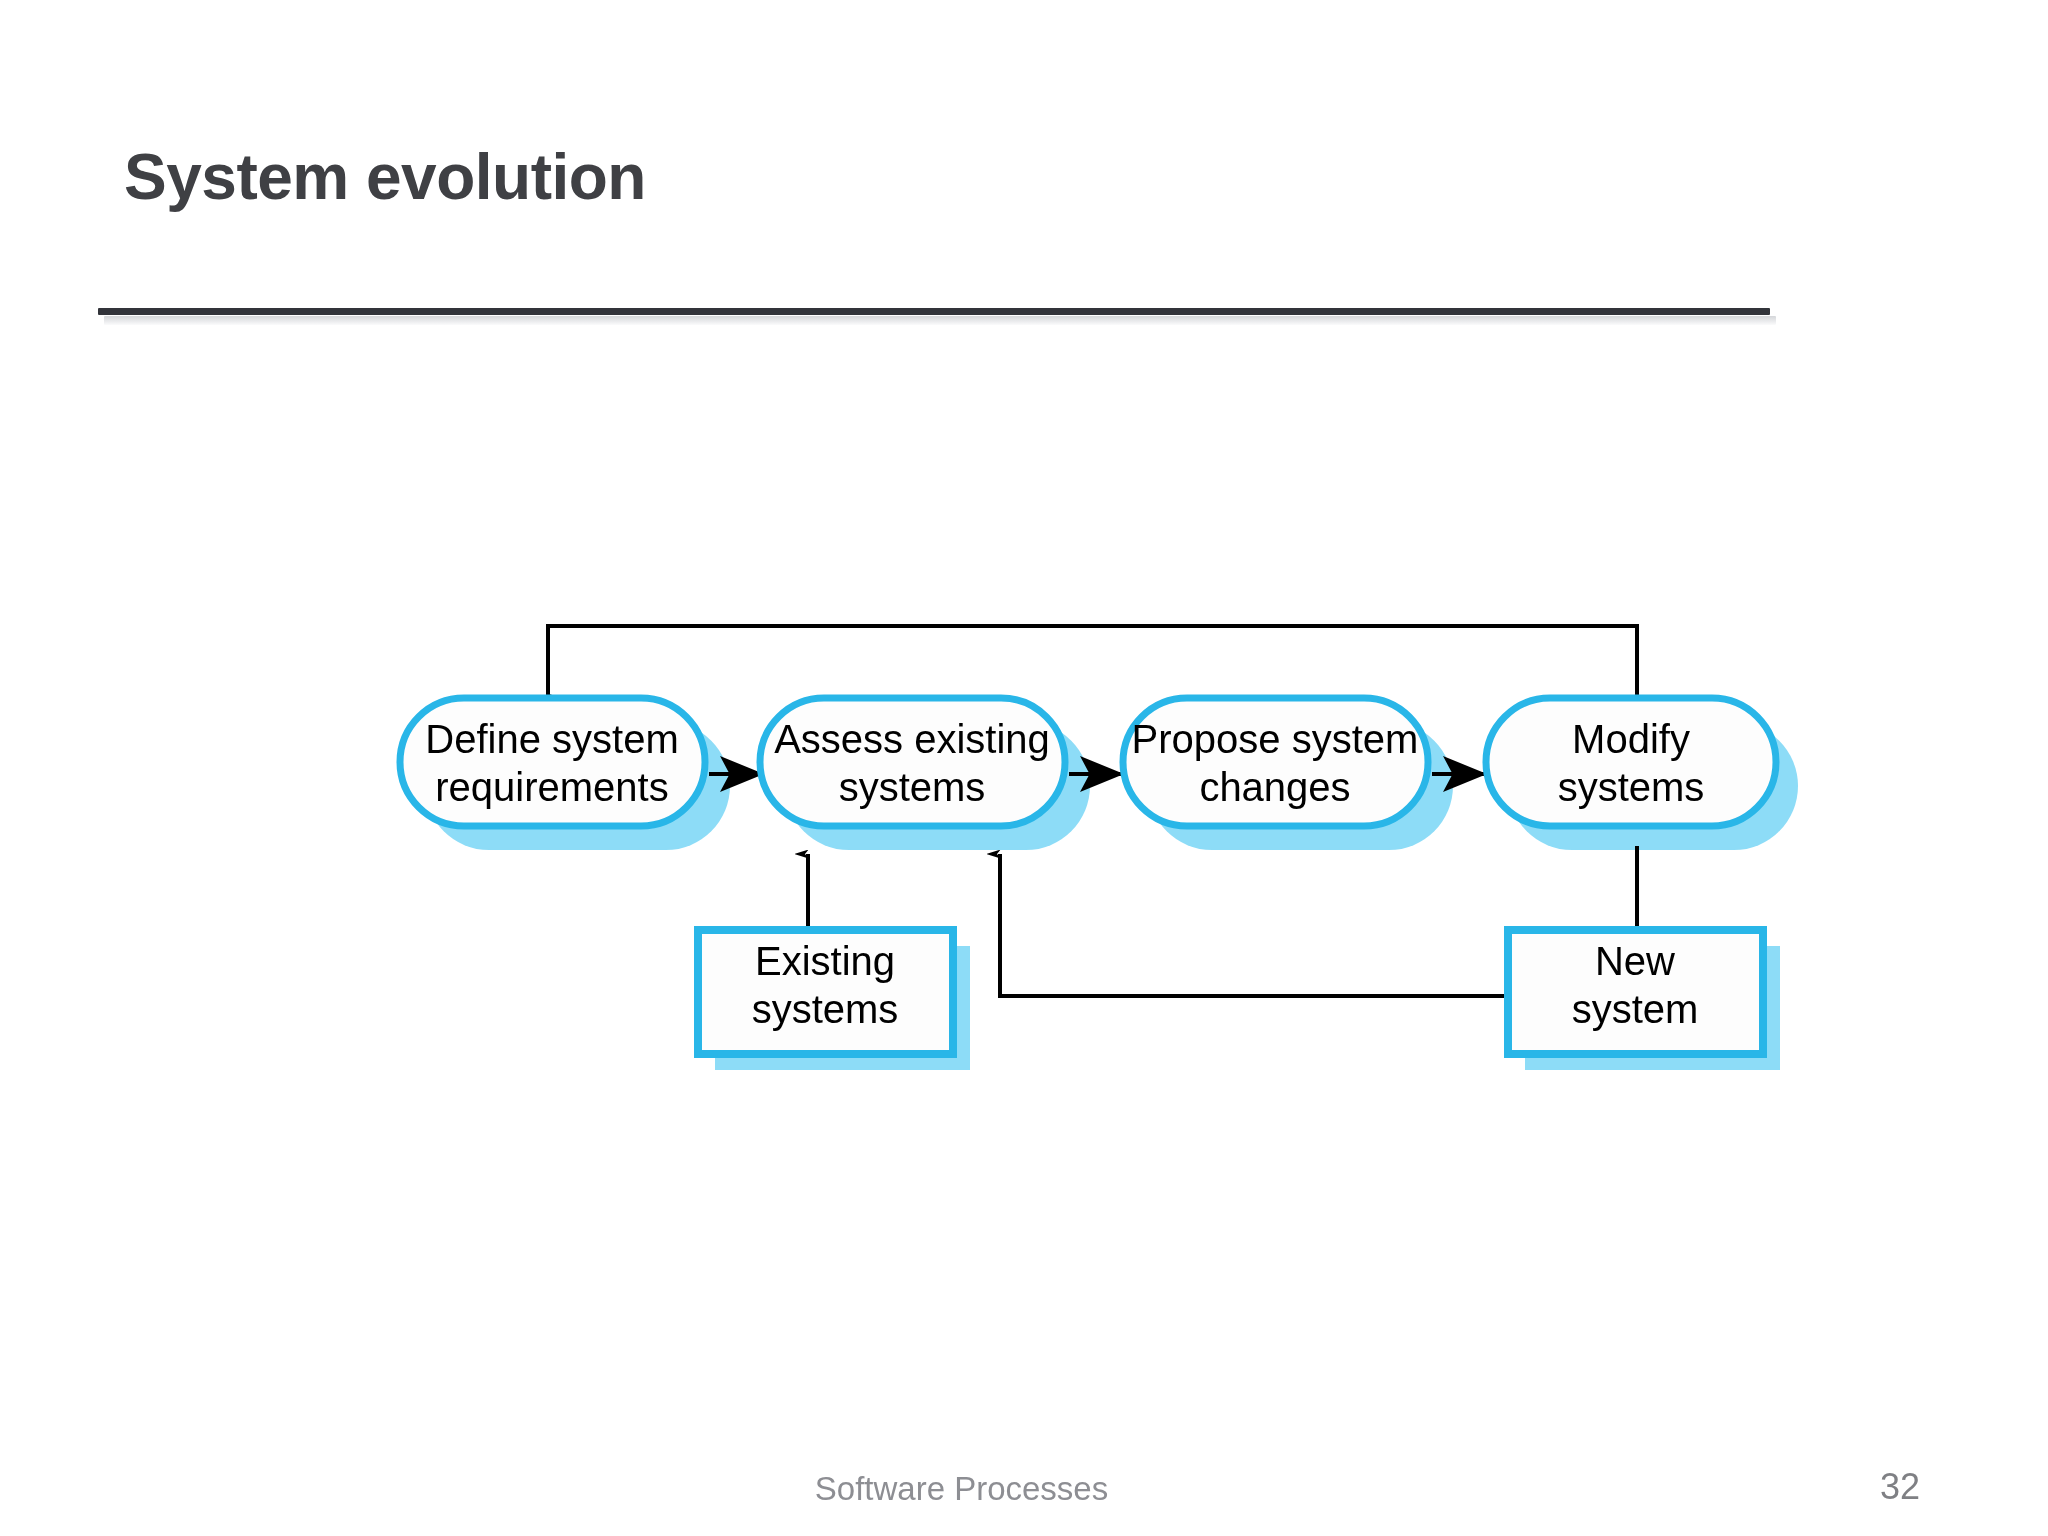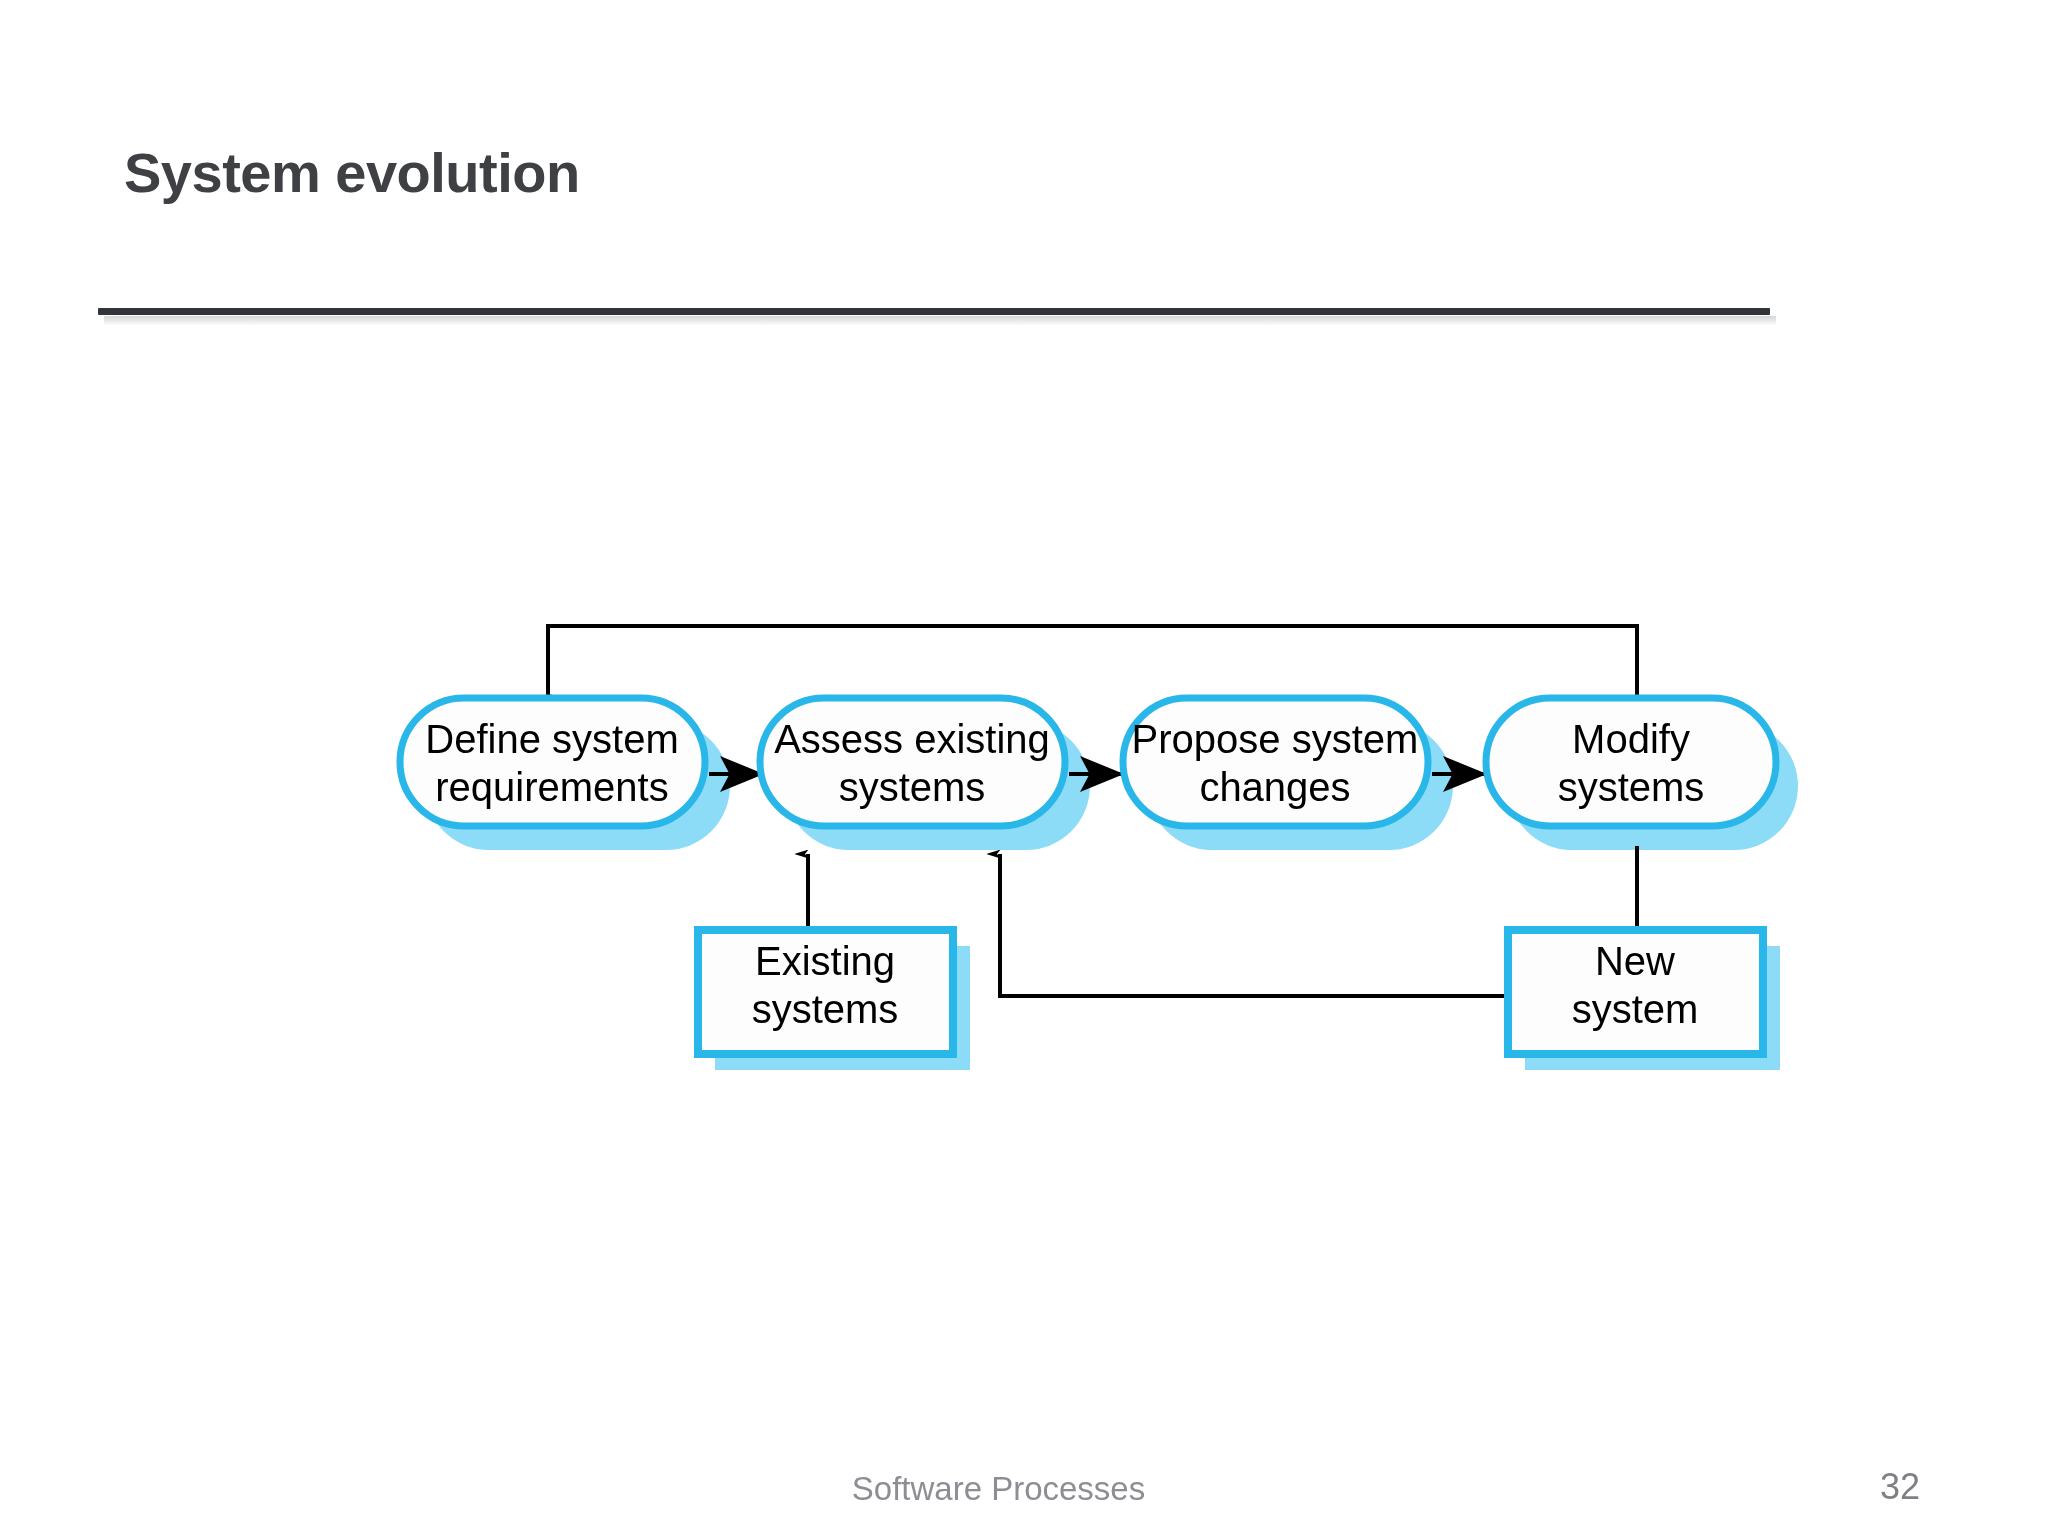--- a/index.html
+++ b/index.html
@@ -17,21 +17,21 @@
     background: #ffffff;
     overflow: hidden;
   }
 
   
   #slide-title {
     position: absolute;
     left: 124px;
     top: 140px;
     font-family: "Liberation Sans", sans-serif;
-    font-size: 56px;
+    font-size: 64px;
     font-weight: bold;
     color: #3f4044;
     letter-spacing: -0.5px;
     white-space: nowrap;
   }
 
   
   #title-divider {
     position: absolute;
     left: 98px;
@@ -73,21 +73,20 @@
   
   #footer-text {
     position: absolute;
     left: 0;
     top: 1470px;
     width: 1923px;
     text-align: center;
     font-family: "Liberation Sans", sans-serif;
     font-size: 33px;
     color: #8d8e93;
-    margin-left: 37px;
   }
   #page-number {
     position: absolute;
     left: 1880px;
     top: 1466px;
     width: 120px;
     text-align: left;
     font-family: "Liberation Sans", sans-serif;
     font-size: 36px;
     color: #7f8084;

